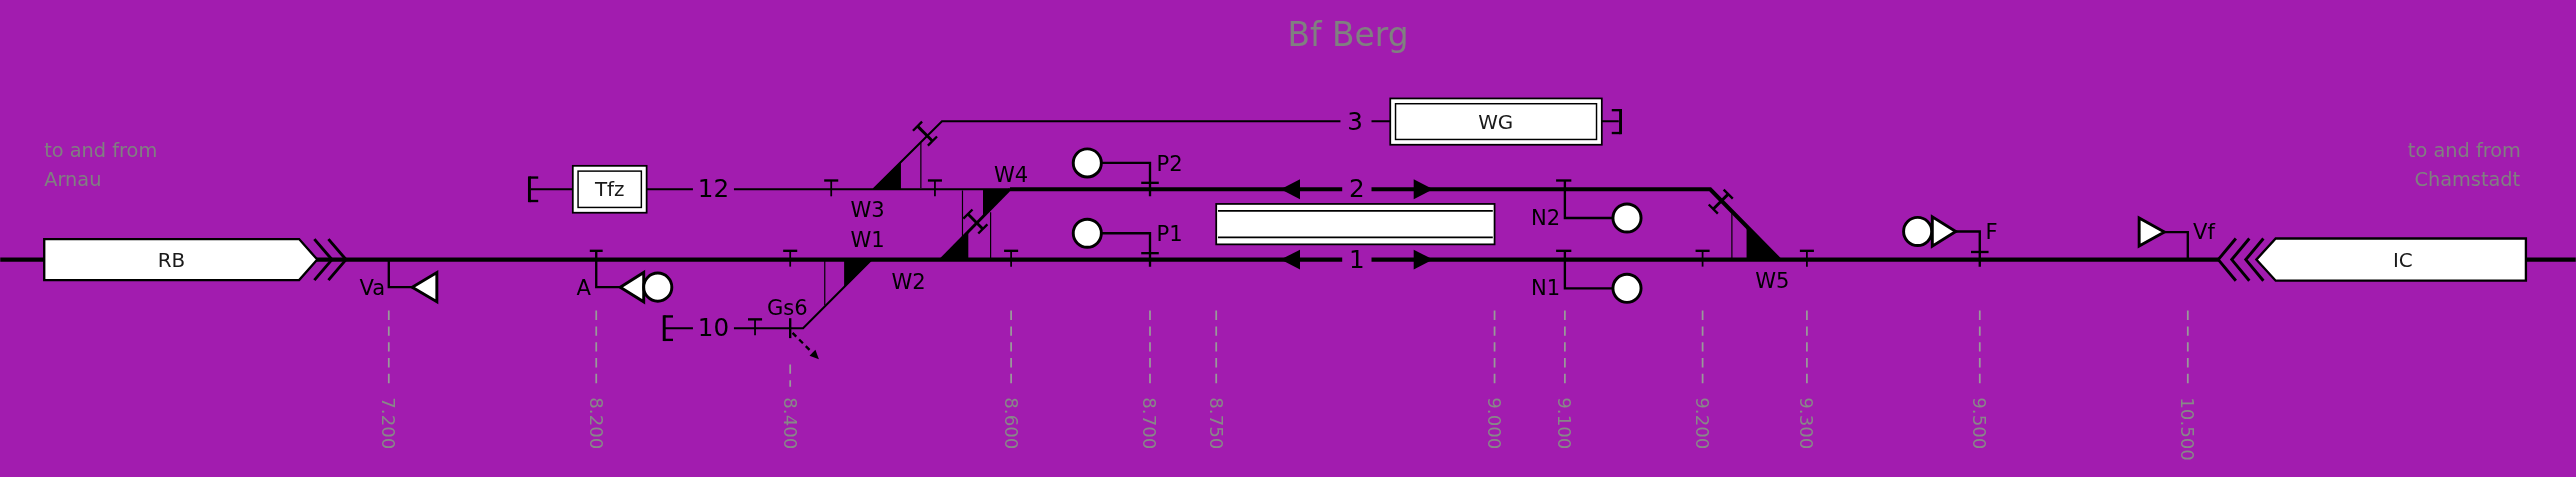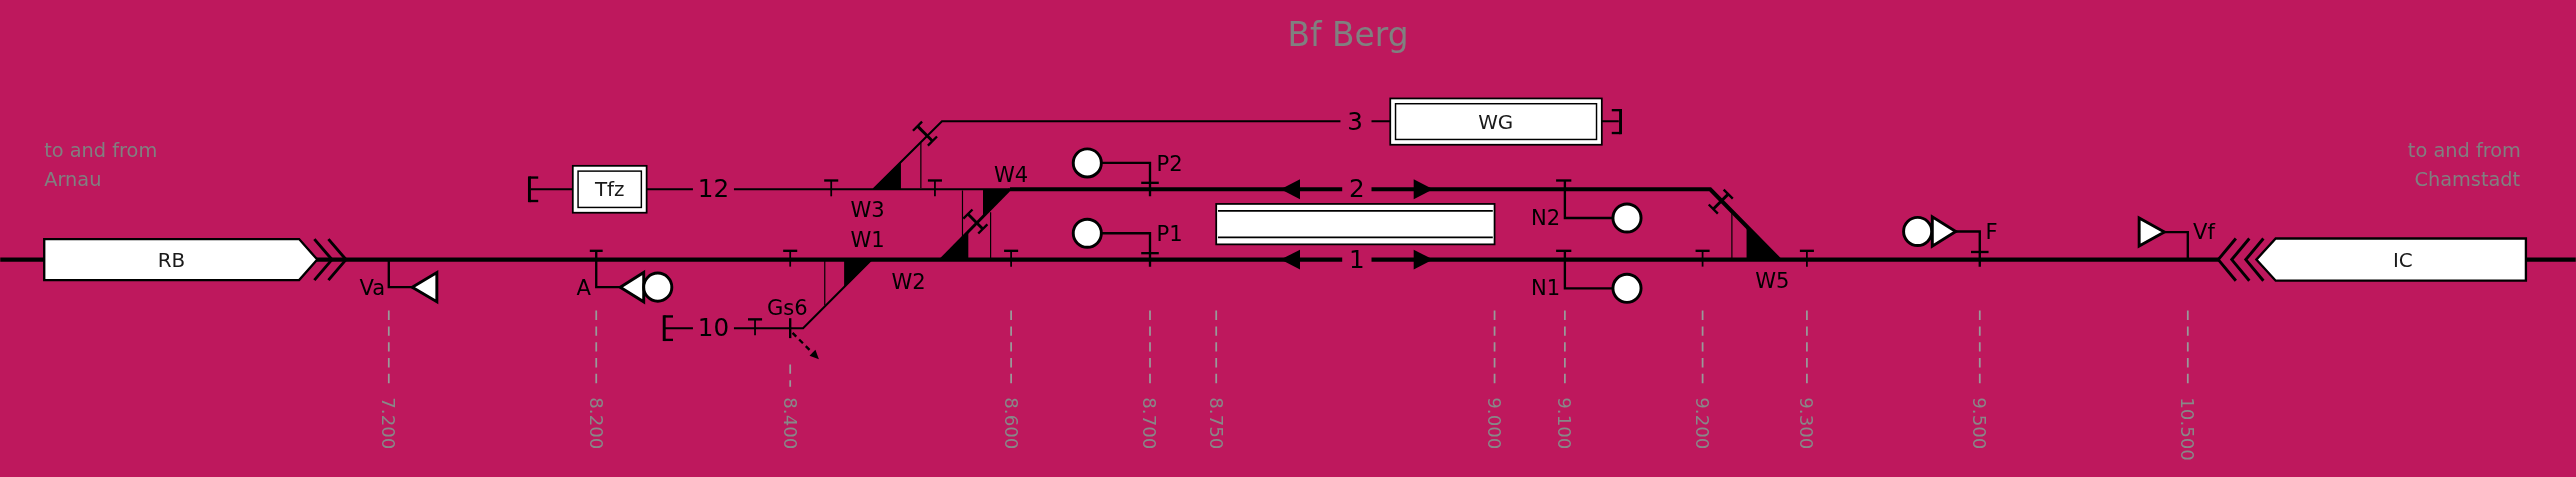--- a/index.html
+++ b/index.html
@@ -1,16 +1,16 @@
 <!DOCTYPE html>
 <html style="font-size:9.4px"><head>
 <meta charset="utf-8">
 <style>
   html,body{margin:0;padding:0;background:#ffffff;}
-  .stage{width:2576px;height:477px;position:relative;background:#be185d;
+  .stage{width:2576px;height:477px;position:relative;background:#a21caf;
          font-family:"DejaVu Sans","Liberation Sans",sans-serif;}
   svg{display:block}
   text{font-family:"DejaVu Sans","Liberation Sans",sans-serif;}
   .title{font-size:56px;fill:#808080;}
   .note{font-size:33px;fill:#808080;}
   .tracknum{font-size:42px;fill:#000;}
   .wlabel{font-size:36px;fill:#000;}
   .siglabel{font-size:36px;fill:#000;}
   .boxlabel{font-size:34px;fill:#1a1a1a;}
   .km{font-size:31px;fill:#888888;}

